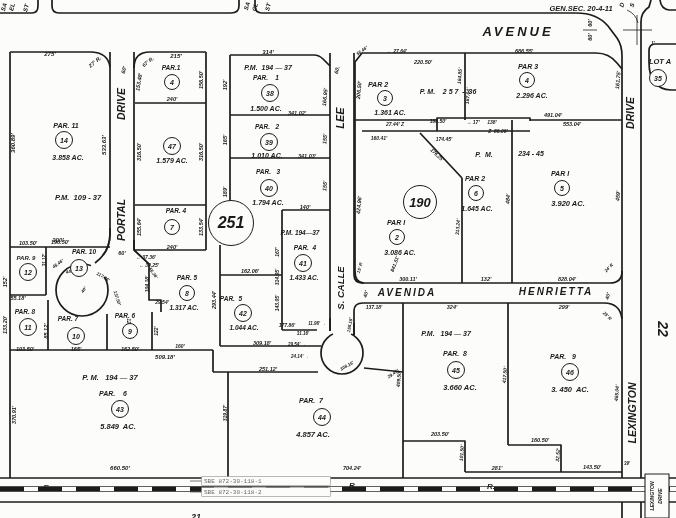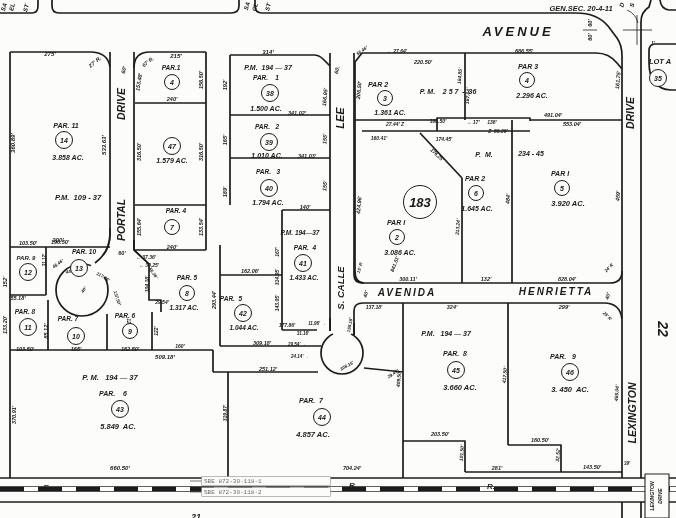--- a/index.html
+++ b/index.html
@@ -285,15 +285,16 @@
       <div class="pc" style="left: 120px; top: 409px; height: 18px; width: 18px; font-size: 7px; transform: translate(-50%, -50%);">43</div>
       <div class="pc" style="left: 322px; top: 417px; height: 18px; width: 18px; font-size: 7px; transform: translate(-50%, -50%);">44</div>
       <div class="pc" style="left: 456px; top: 370px; height: 18px; width: 18px; font-size: 7px; transform: translate(-50%, -50%);">45</div>
       <div class="pc" style="left: 570px; top: 372px; height: 18px; width: 18px; font-size: 7px; transform: translate(-50%, -50%);">46</div>
       <div class="pc" style="left: 385px; top: 98px; height: 16px; width: 16px; font-size: 7px; transform: translate(-50%, -50%);">3</div>
       <div class="pc" style="left: 527px; top: 80px; height: 16px; width: 16px; font-size: 7px; transform: translate(-50%, -50%);">4</div>
       <div class="pc" style="left: 397px; top: 237px; height: 16px; width: 16px; font-size: 7px; transform: translate(-50%, -50%);">2</div>
       <div class="pc" style="left: 476px; top: 193px; height: 16px; width: 16px; font-size: 7px; transform: translate(-50%, -50%);">6</div>
       <div class="pc" style="left: 562px; top: 188px; height: 16px; width: 16px; font-size: 7px; transform: translate(-50%, -50%);">5</div>
       <div class="pc" style="left: 658px; top: 78px; height: 18px; width: 18px; font-size: 7px; transform: translate(-50%, -50%);">35</div>
-      <div class="pc" style="left: 420px; top: 202px; height: 34px; width: 34px; font-size: 13px; border-width: 1.8px; transform: translate(-50%, -50%);">183</div>
+      <div class="pc" style="left: 231px; top: 223px; height: 46px; width: 46px; font-size: 16px; border-width: 1.8px; transform: translate(-50%, -50%);">251</div>
+      <div class="pc" style="left: 420px; top: 202px; height: 34px; width: 34px; font-size: 13px; border-width: 1.8px; transform: translate(-50%, -50%);">190</div>
     </div>
 </div>
 
 </body></html>

